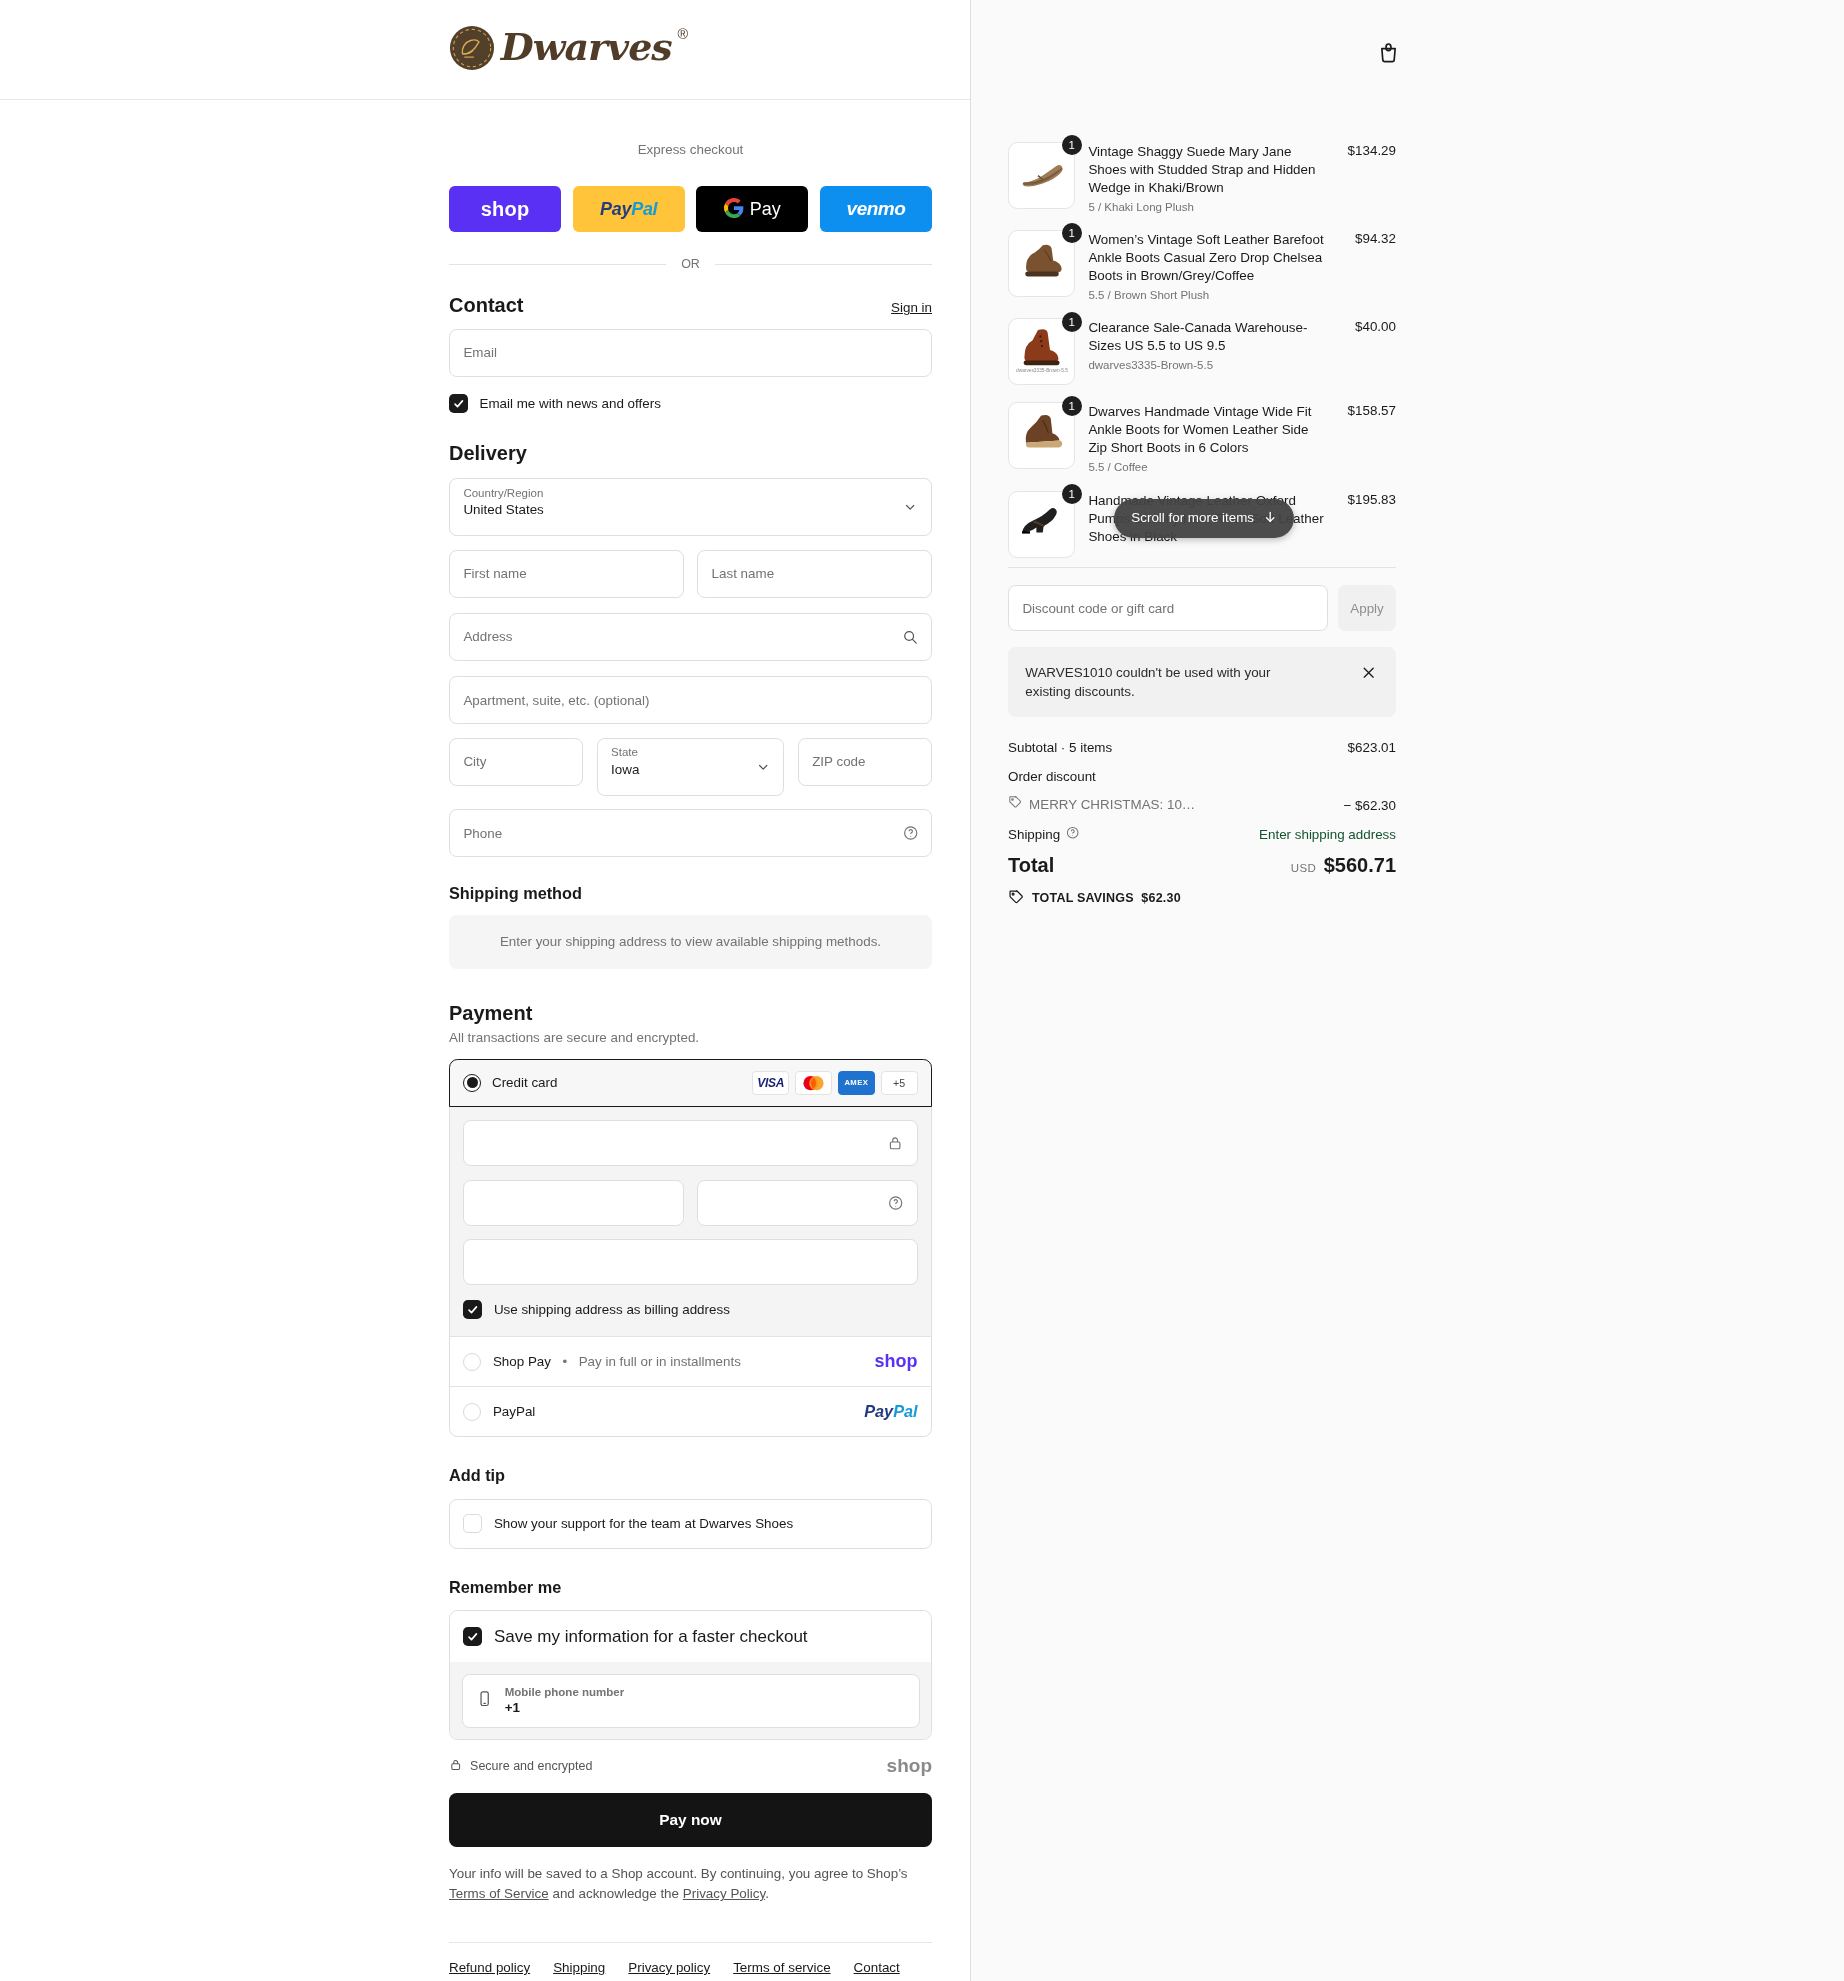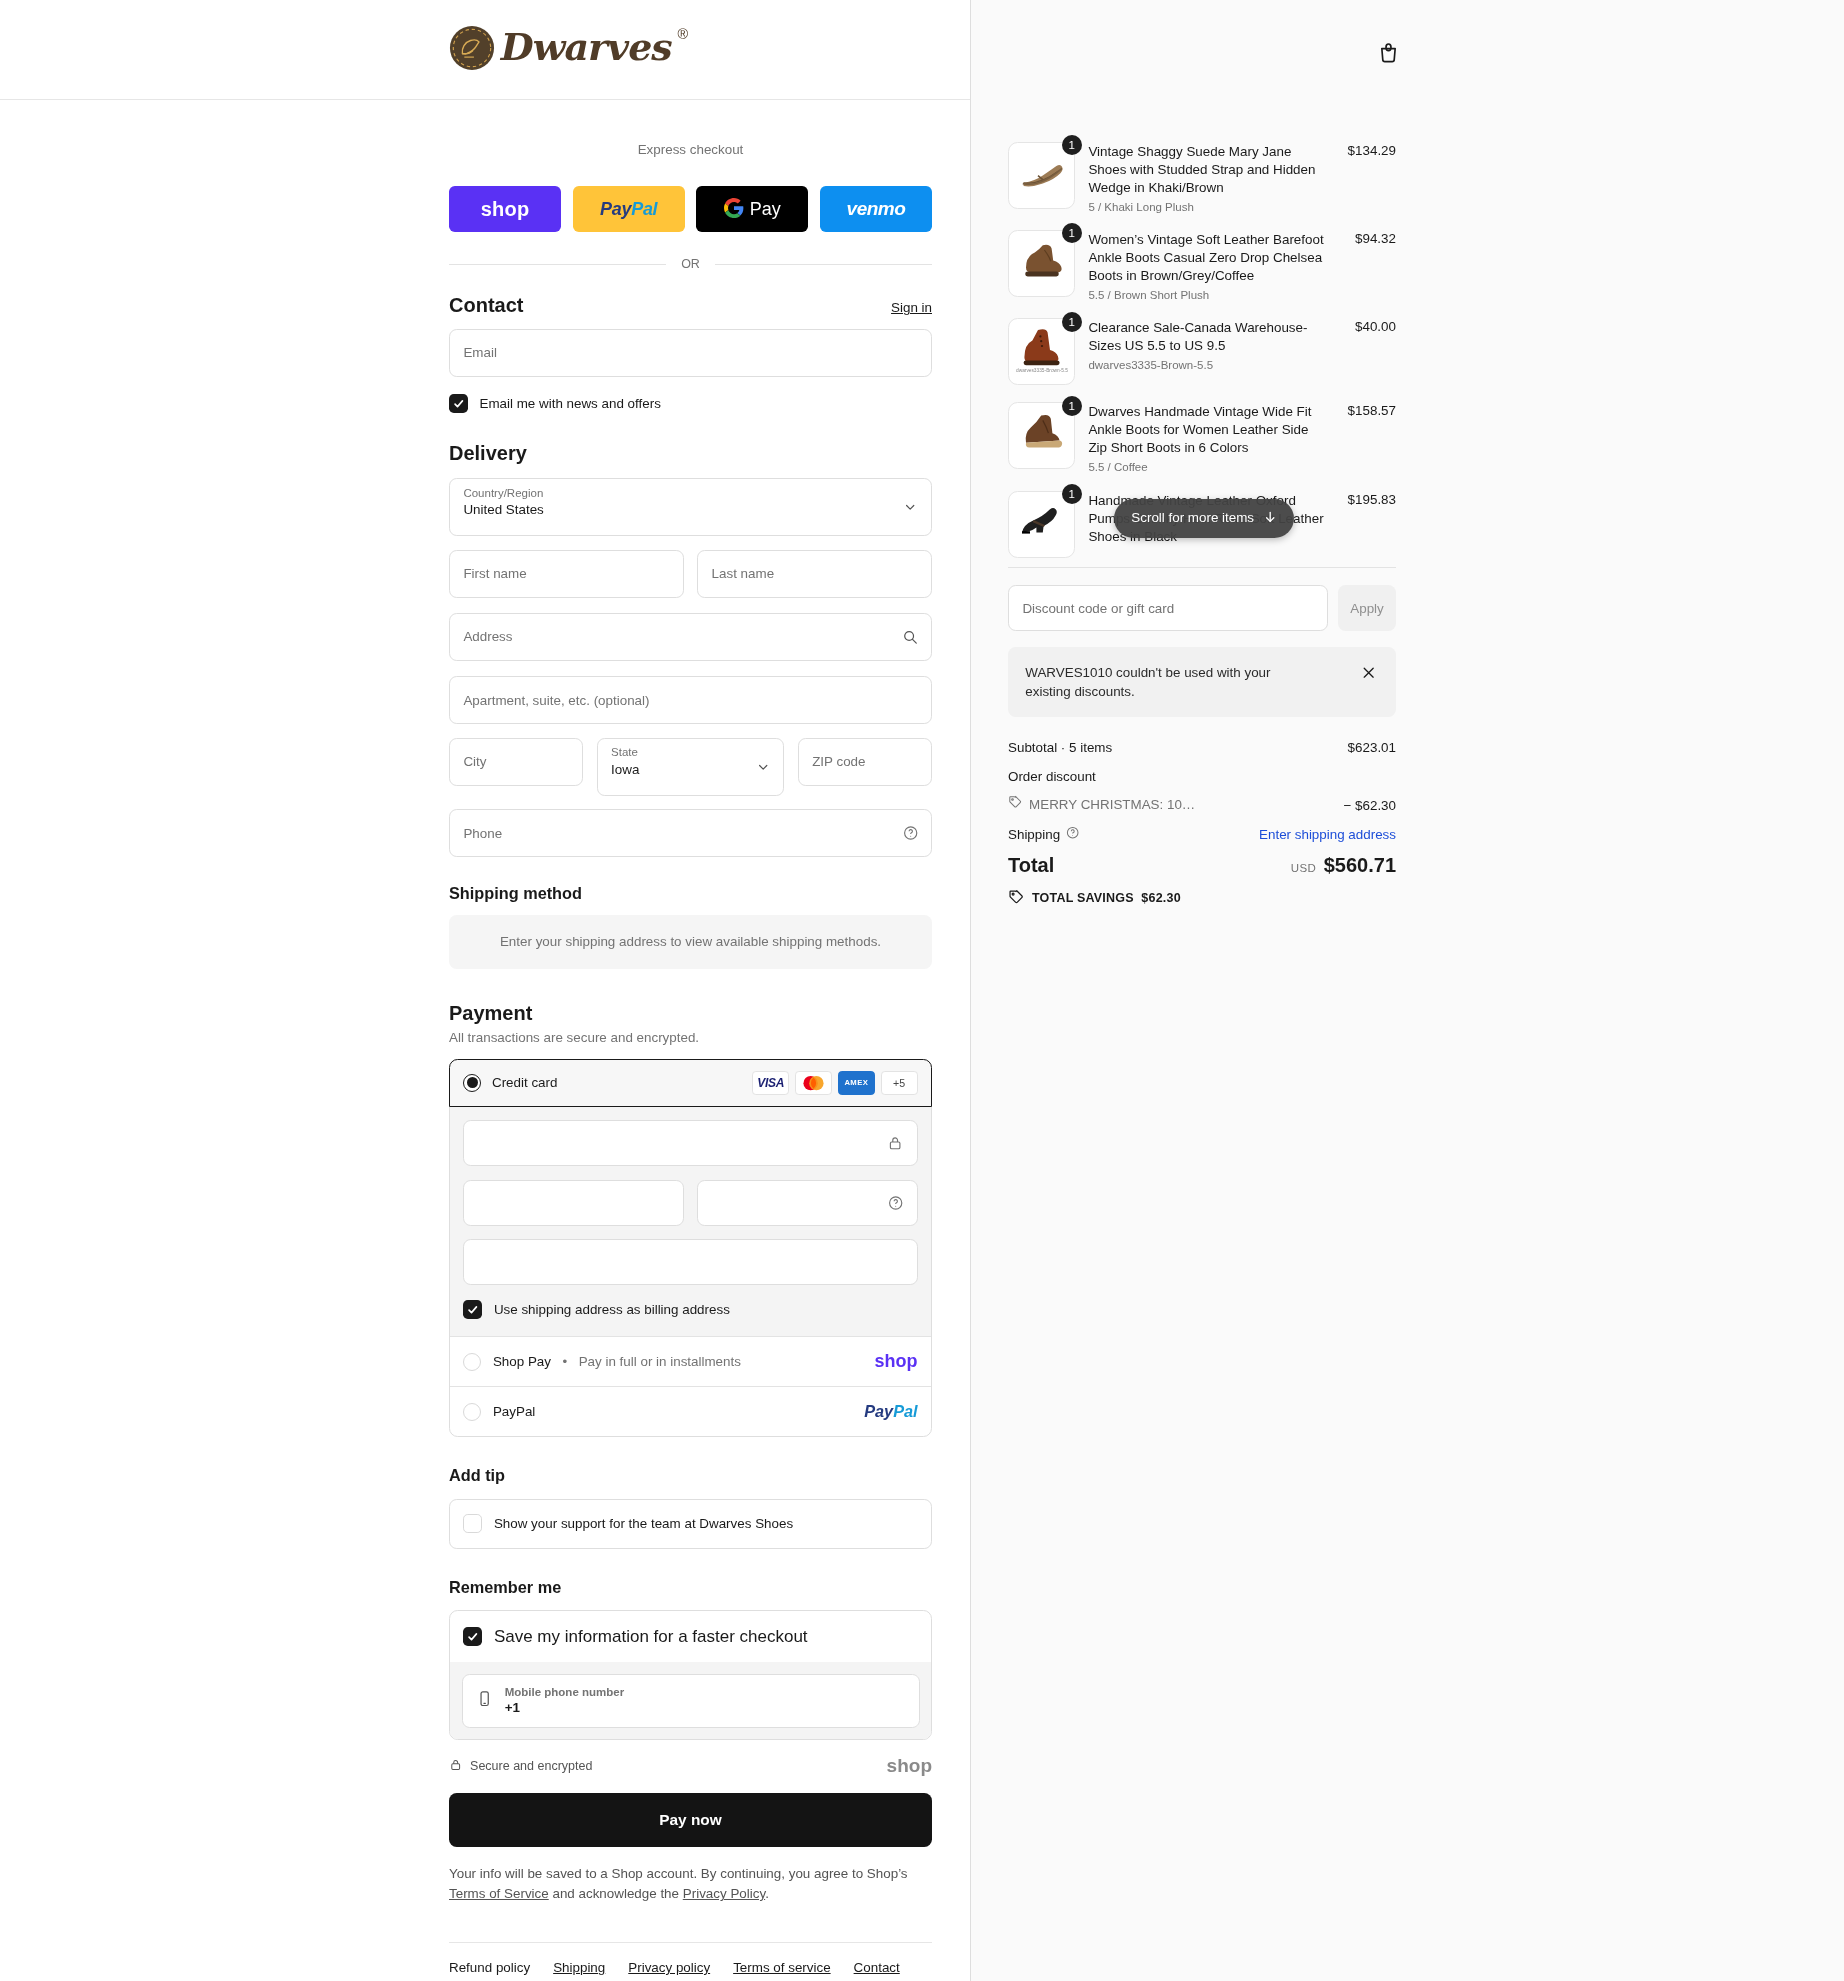--- a/index.html
+++ b/index.html
@@ -24,21 +24,21 @@
   .discount-row { display:flex; gap:9.6px; margin-top:17.3px; }
   .discount-input { flex:1; height:46px; border:1px solid #dedede; border-radius:7.7px; background:#fff; padding:0 13.4px; font-size:13.4px; font-family:inherit; color:#1a1a1a; }
   .discount-input::placeholder { color:#737373; }
   .apply-btn { width:58px; height:46px; border:none; border-radius:7.7px; background:#f0f0f0; color:#8f8f8f; font-size:13.4px; font-family:inherit; cursor:pointer; }
   .error-box { margin-top:15.4px; background:#f1f1f1; border-radius:7.7px; padding:16.3px 17.3px; display:flex; align-items:flex-start; gap:9.6px; }
   .error-text { font-size:13.4px; line-height:19px; color:#2b2b2b; width:279px; }
   .close-x { margin-left:auto; background:none; border:none; cursor:pointer; padding:1.9px; }
   .totals { margin-top:23px; }
   .trow { display:flex; justify-content:space-between; align-items:baseline; font-size:13.4px; }
   .trow + .trow { margin-top:11.5px; }
-  .muted { color:#1d4ed8; }
+  .muted { color:#14532d; }
   .code-row { margin-top:5.8px; }
   .code-left { display:flex; align-items:center; gap:6.7px; color:#737373; }
   .ship-left { display:flex; align-items:center; gap:5.8px; }
   .total-row { margin-top:19px; align-items:baseline; }
   .total-label { font-size:20px; font-weight:700; }
   .total-right { display:flex; align-items:baseline; gap:7.7px; }
   .usd { font-size:11.5px; color:#737373; letter-spacing:0.3px; }
   .total-amount { font-size:20px; font-weight:700; }
   .savings-row { margin-top:11.5px; display:flex; align-items:center; gap:7.7px; font-size:12.5px; font-weight:700; letter-spacing:0.2px; }
 
@@ -561,21 +561,21 @@
 
       <p class="terms">
         <span>Your info will be saved to a Shop account. By continuing, you agree to Shop’s</span>
         <a style="text-decoration:underline;">Terms of Service</a>
         <span>and acknowledge the</span>
         <a style="text-decoration:underline;">Privacy Policy</a><span>.</span>
       </p>
 
       <div class="footer">
 
-          <a style="">Refund policy</a>
+          <a style="text-decoration:underline;">Refund policy</a>
 
           <a style="text-decoration:underline;">Shipping</a>
 
           <a style="text-decoration:underline;">Privacy policy</a>
 
           <a style="text-decoration:underline;">Terms of service</a>
 
           <a style="text-decoration:underline;">Contact</a>
         </div>
 

